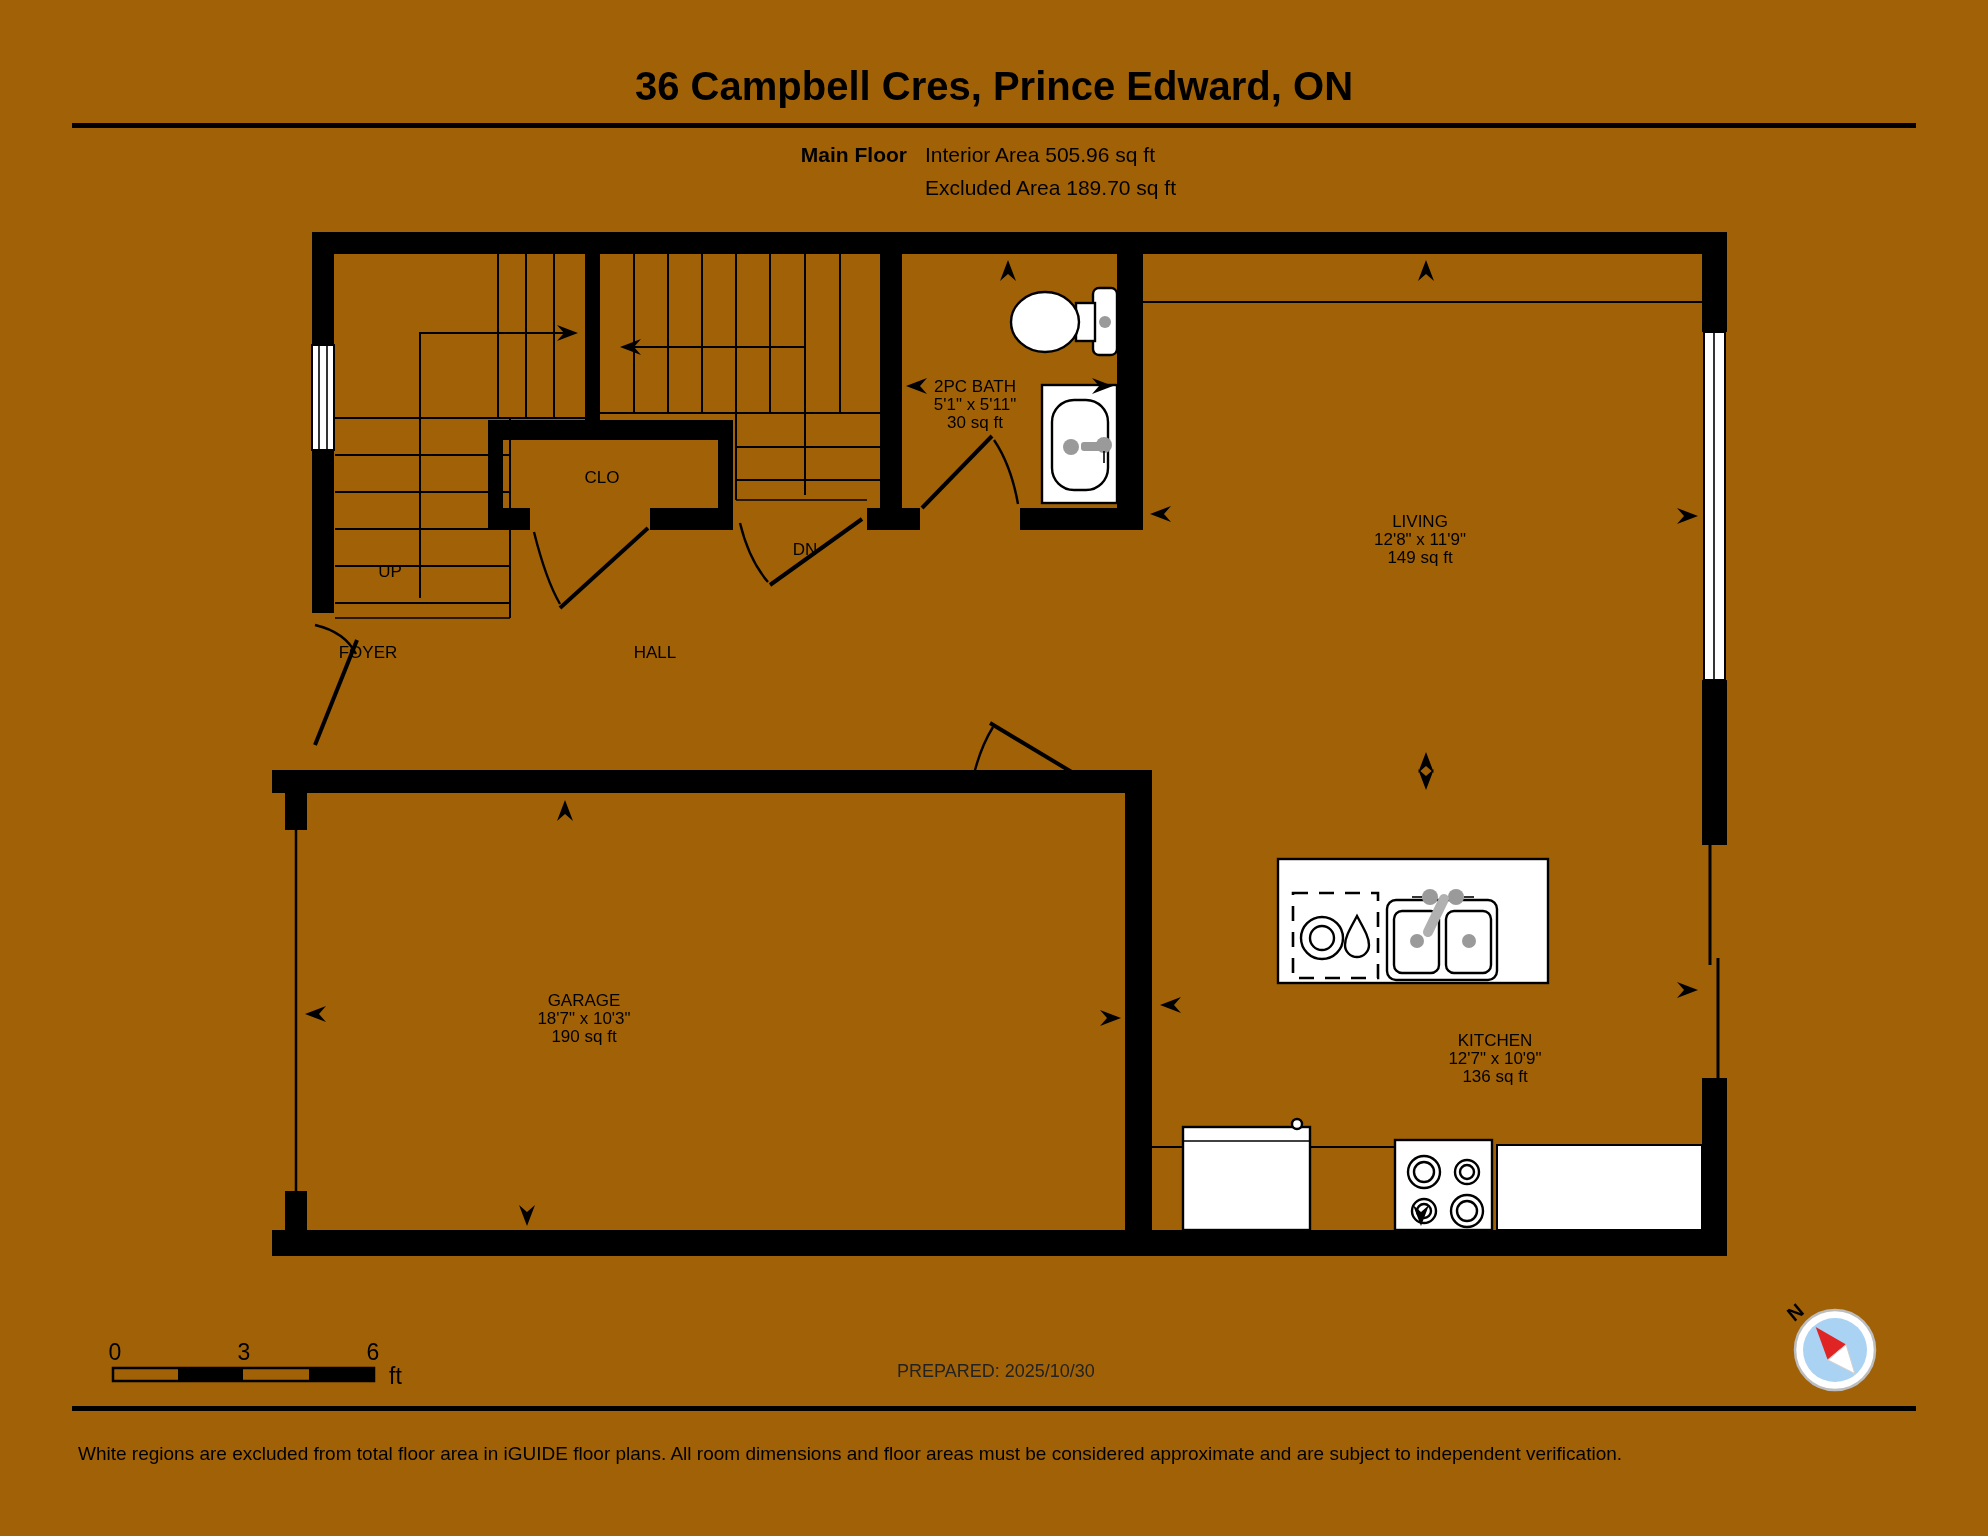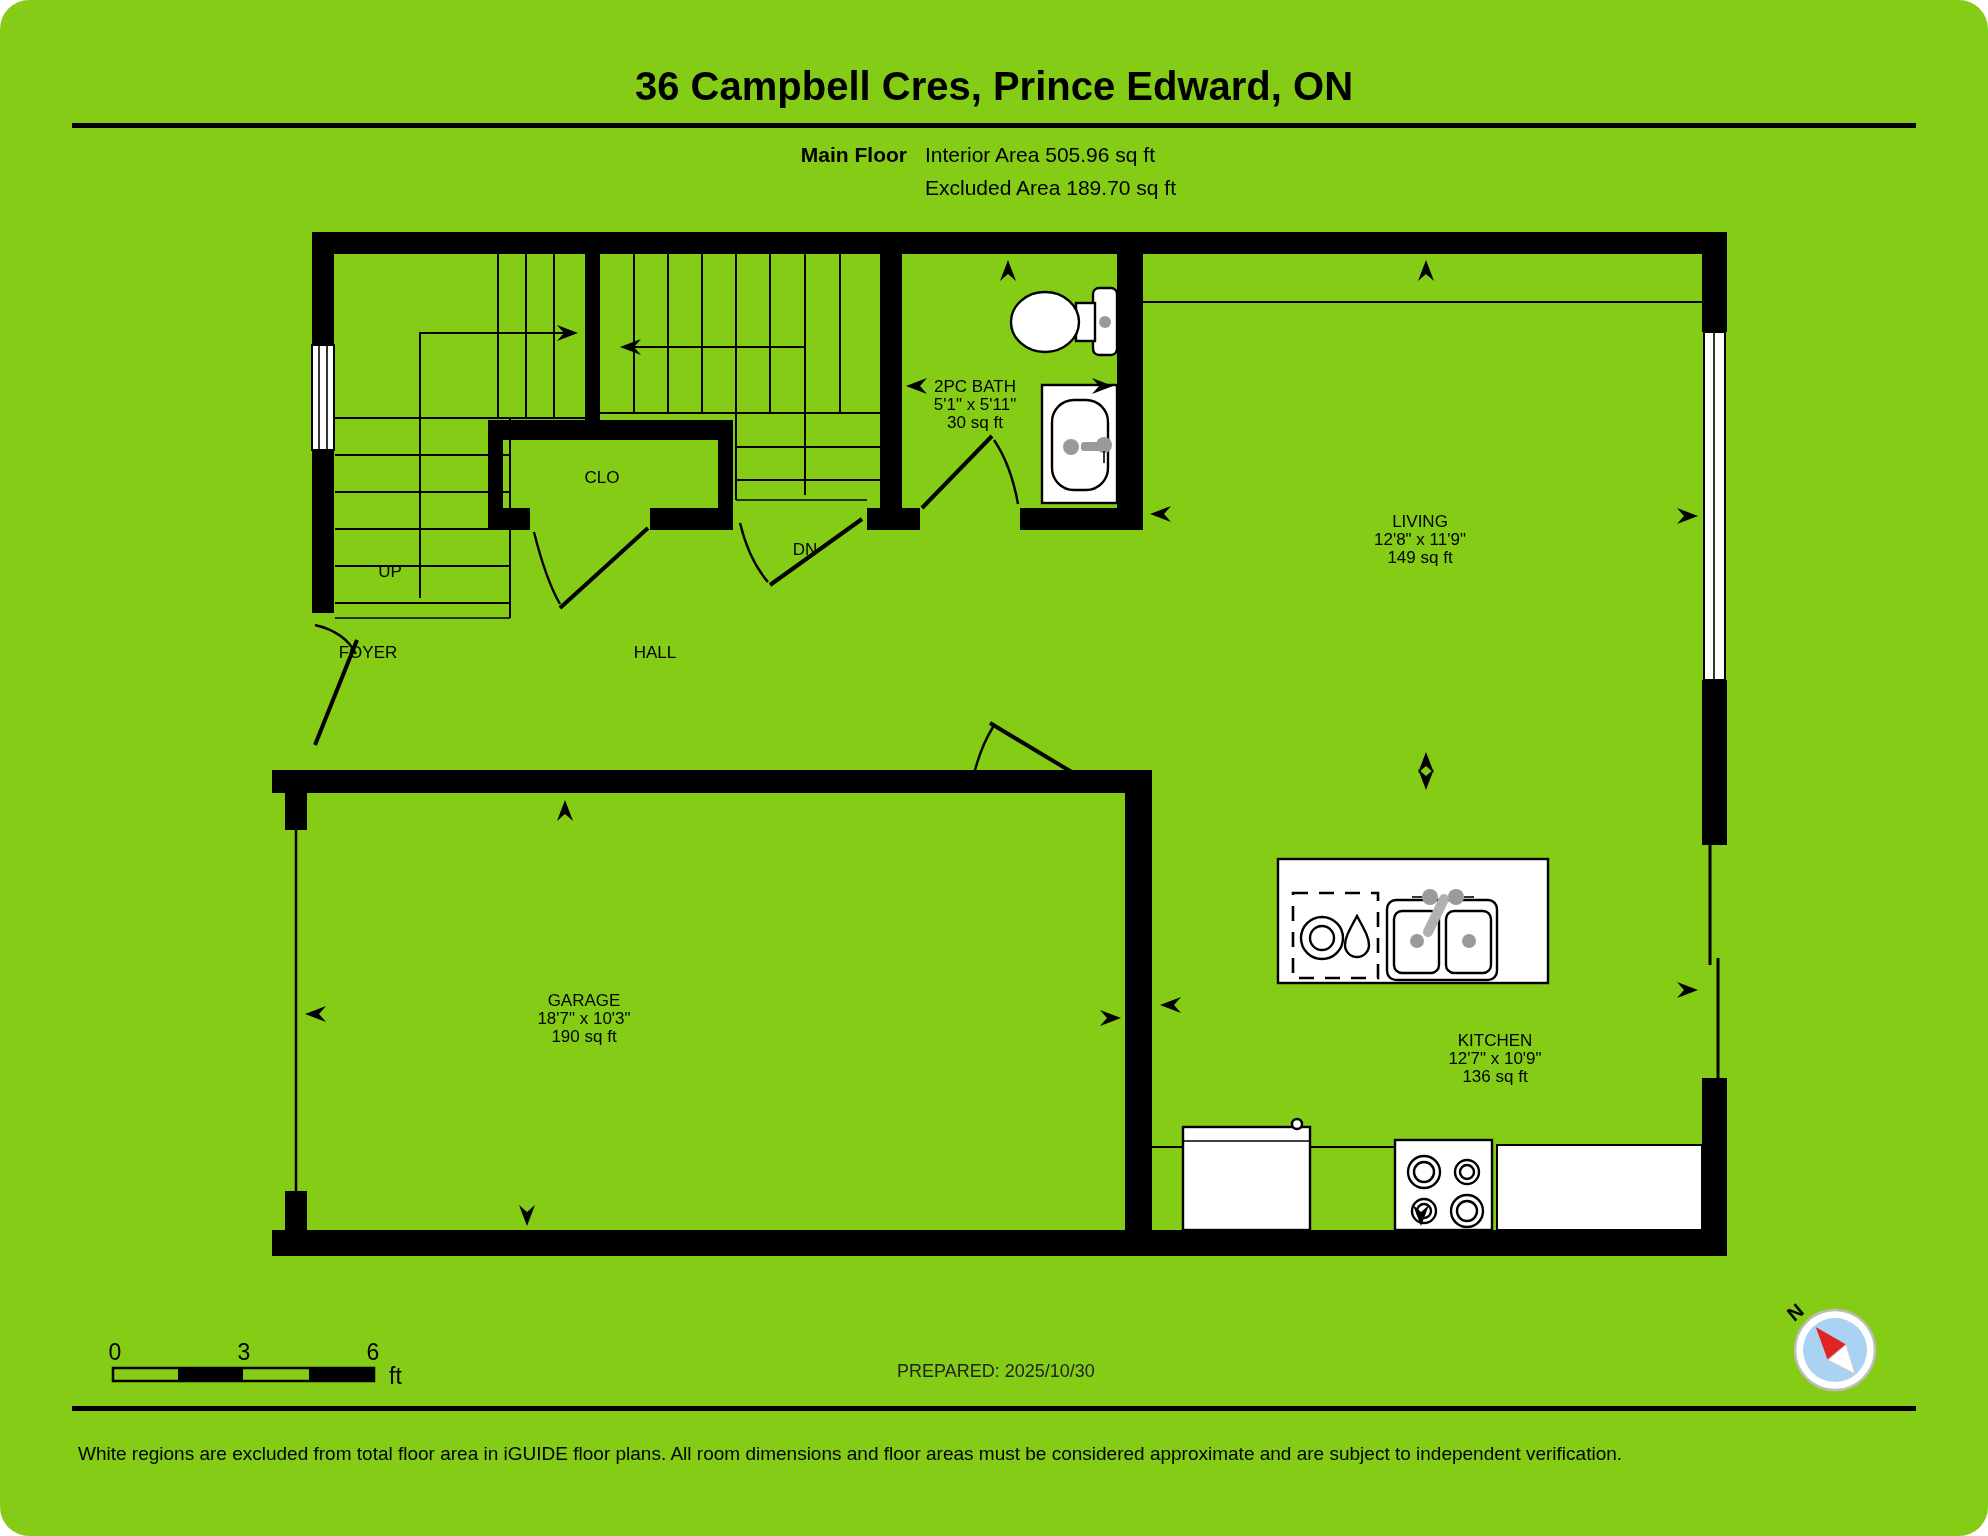--- a/index.html
+++ b/index.html
@@ -1,17 +1,17 @@
 <!DOCTYPE html>
 <html><head>
 <meta charset="utf-8">
 <style>
   html,body{margin:0;padding:0;background:#ffffff;}
-  .page{position:relative;width:1988px;height:1536px;background:#84cc16;overflow:hidden;
-        font-family:"Liberation Sans", sans-serif;border-radius:29px;}
+  .page{position:relative;width:1988px;height:1536px;background:#a16207;overflow:hidden;
+        font-family:"Liberation Sans", sans-serif;}
   svg{display:block;}
   svg text{font-family:"Liberation Sans", sans-serif;fill:#000;}
   .t-title{font-size:40px;font-weight:bold;}
   .t-sub{font-size:21px;}
   .t-sub-b{font-size:21px;font-weight:bold;}
   .t-room{font-size:17px;}
   .t-scale{font-size:23px;}
   .t-foot{font-size:19px;}
   .t-prep{font-size:18px;fill:#222;}
   .wall{fill:#000000;}

